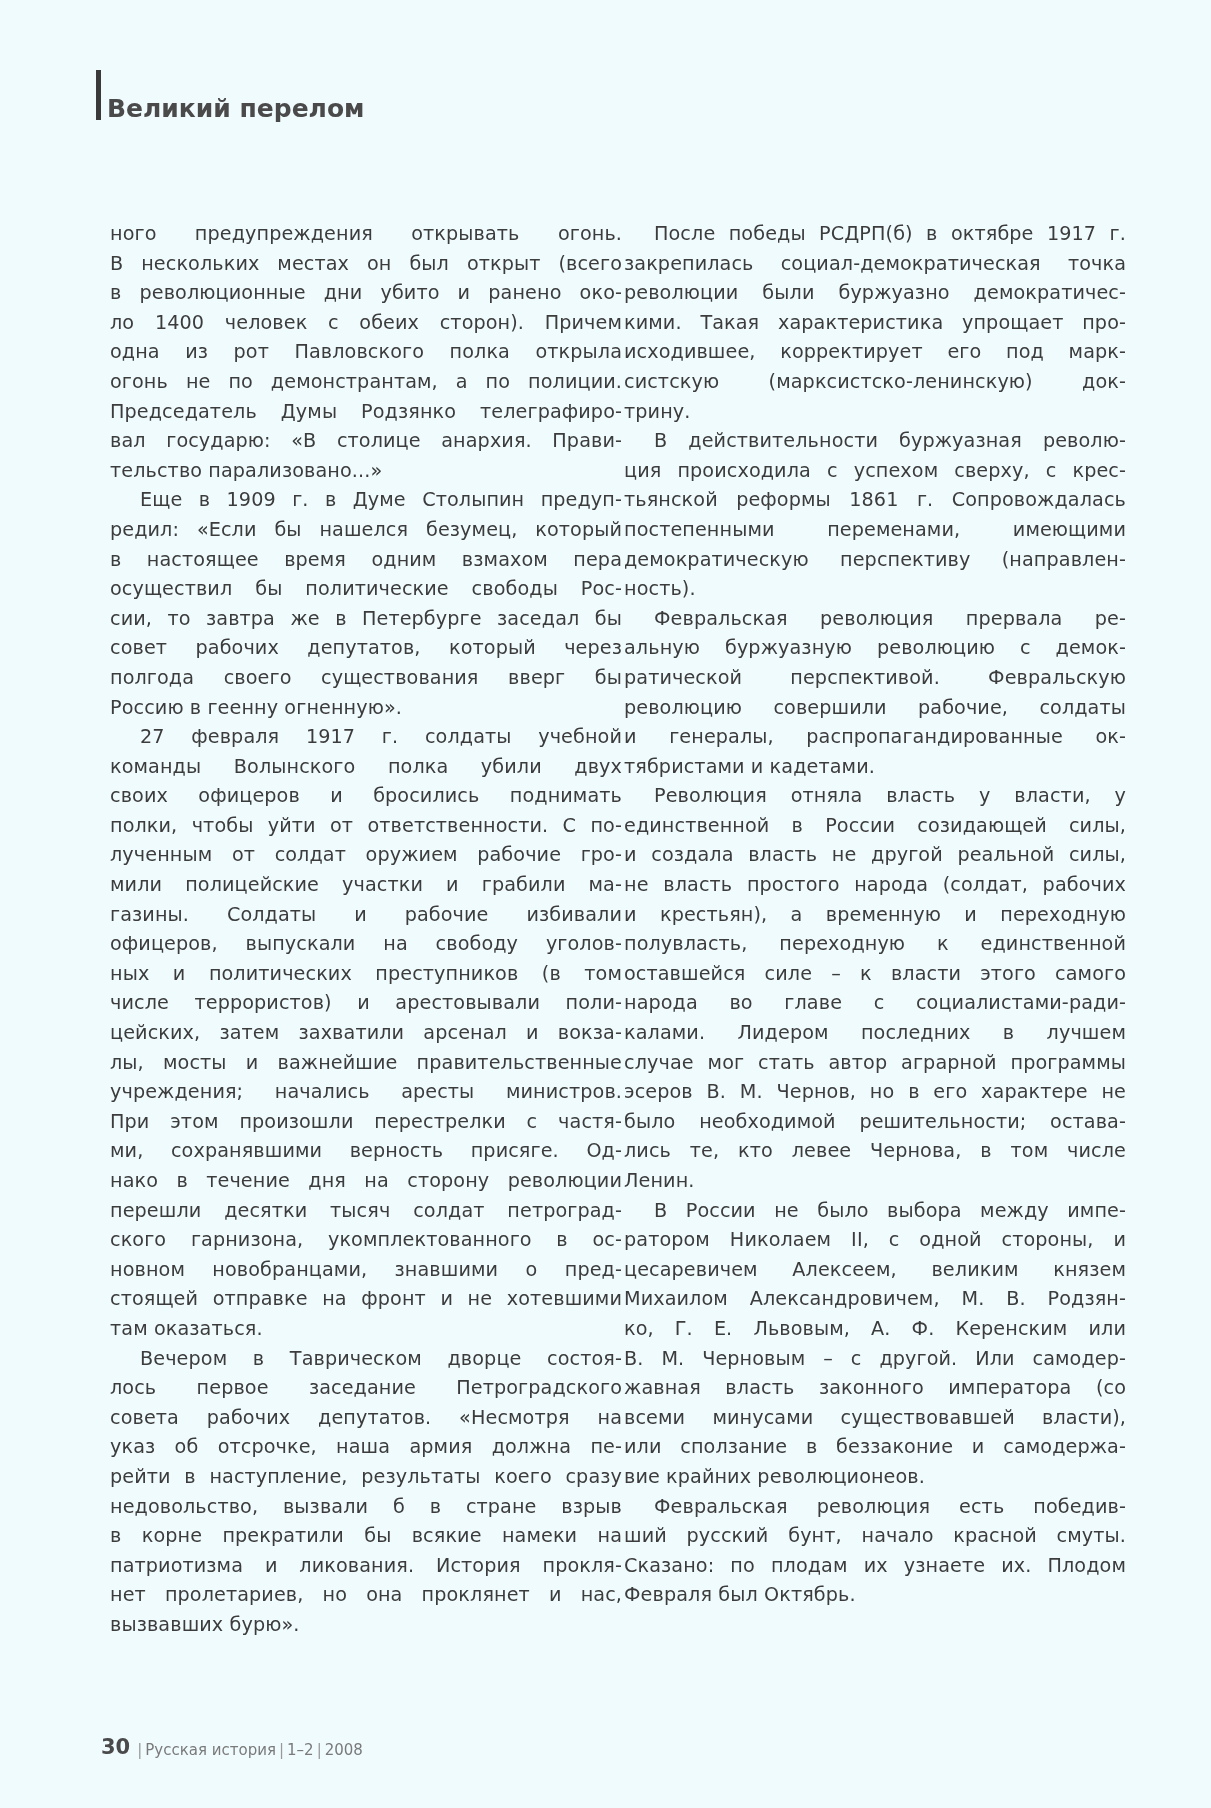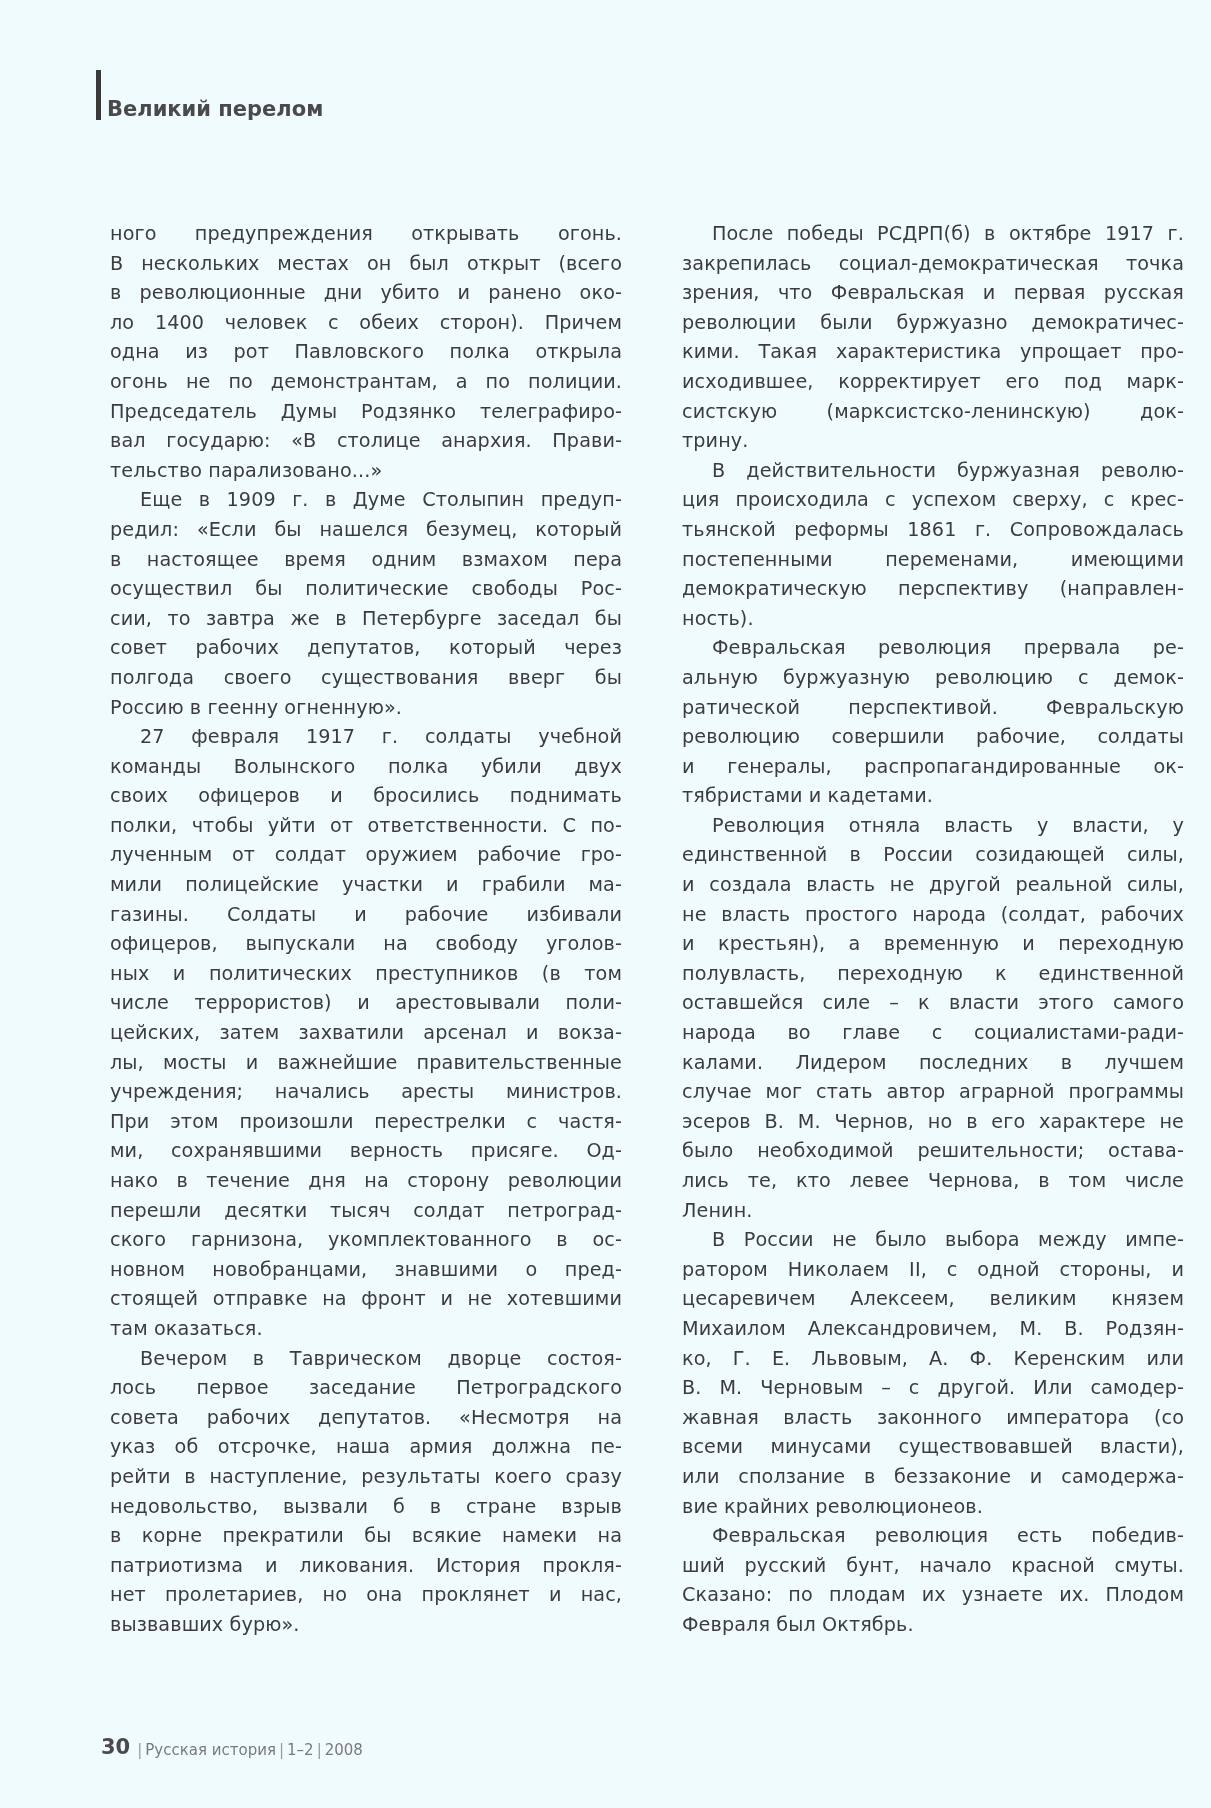--- a/index.html
+++ b/index.html
@@ -12,31 +12,31 @@
   }
   .header {
     position: absolute; left: 96px; top: 70px;
     display: flex; align-items: flex-end;
   }
   .header-bar {
     width: 5px; height: 50px; background: #3a3a3a; margin-right: 6px;
   }
   .header-title {
     font-family: "DejaVu Sans", sans-serif;
-    font-weight: bold; font-size: 21px; color: #4a4a4a;
+    font-weight: bold; font-size: 25px; color: #4a4a4a;
     line-height: 22px; padding-bottom: 0px;
   }
   .column {
     position: absolute; top: 219px;
     width: 512px;
     font-size: 19.2px; line-height: 29.6px;
     text-align: justify; letter-spacing: 0.1px;
   }
   .col-left { left: 110px; }
-  .col-right { left: 682px; width: 502px; }
+  .col-right { left: 624px; width: 502px; }
   .col-line { display: block; white-space: nowrap; text-align-last: justify; }
   .col-line.last { text-align-last: left; }
   .col-line.indent { padding-left: 30px; }
   .footer {
     position: absolute; left: 101px; top: 1735px;
     font-size: 15px; color: #7a7a7a;
     display: flex; align-items: flex-end;
   }
   .footer-page { font-weight: bold; font-size: 21px; color: #4a4a4a; margin-right: 4px; }
   .sep { margin: 0 3px; color: #999; }
@@ -95,21 +95,20 @@
     <span class="col-line">рейти в наступление, результаты коего сразу</span>
     <span class="col-line">недовольство, вызвали б в стране взрыв</span>
     <span class="col-line">в корне прекратили бы всякие намеки на</span>
     <span class="col-line">патриотизма и ликования. История прокля-</span>
     <span class="col-line">нет пролетариев, но она проклянет и нас,</span>
     <span class="col-line last">вызвавших бурю».</span>
   </div>
 <div class="column col-right">
     <span class="col-line indent">После победы РСДРП(б) в октябре 1917 г.</span>
     <span class="col-line">закрепилась социал-демократическая точка</span>
-    <span class="col-line">зрения, что Февральская и первая русская</span>
     <span class="col-line">революции были буржуазно демократичес-</span>
     <span class="col-line">кими. Такая характеристика упрощает про-</span>
     <span class="col-line">исходившее, корректирует его под марк-</span>
     <span class="col-line">систскую (марксистско-ленинскую) док-</span>
     <span class="col-line last">трину.</span>
     <span class="col-line indent">В действительности буржуазная револю-</span>
     <span class="col-line">ция происходила с успехом сверху, с крес-</span>
     <span class="col-line">тьянской реформы 1861 г. Сопровождалась</span>
     <span class="col-line">постепенными переменами, имеющими</span>
     <span class="col-line">демократическую перспективу (направлен-</span>

